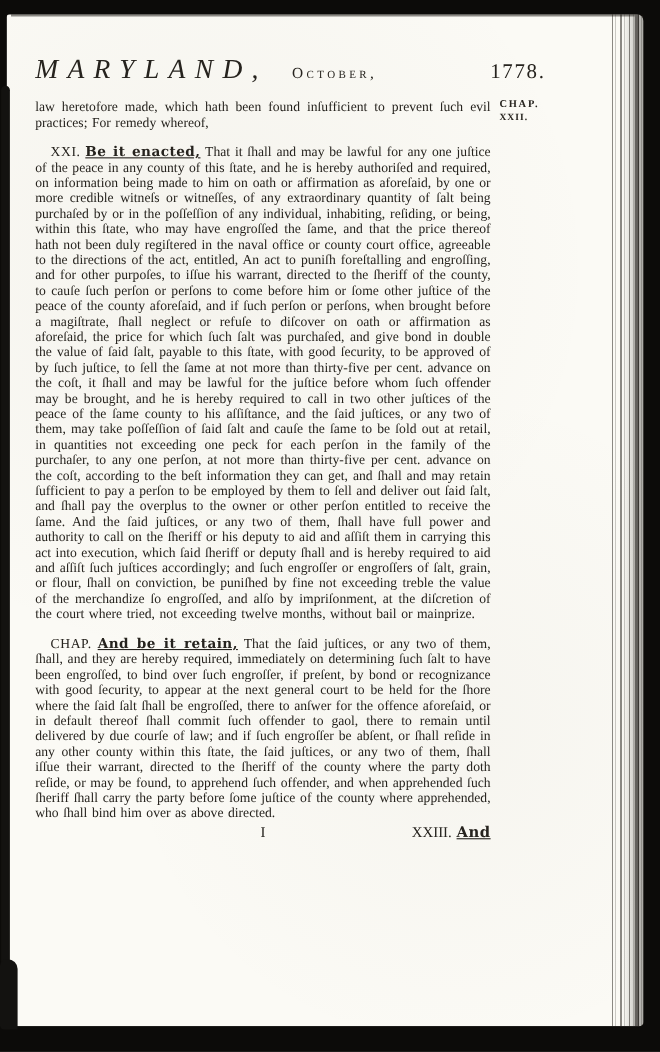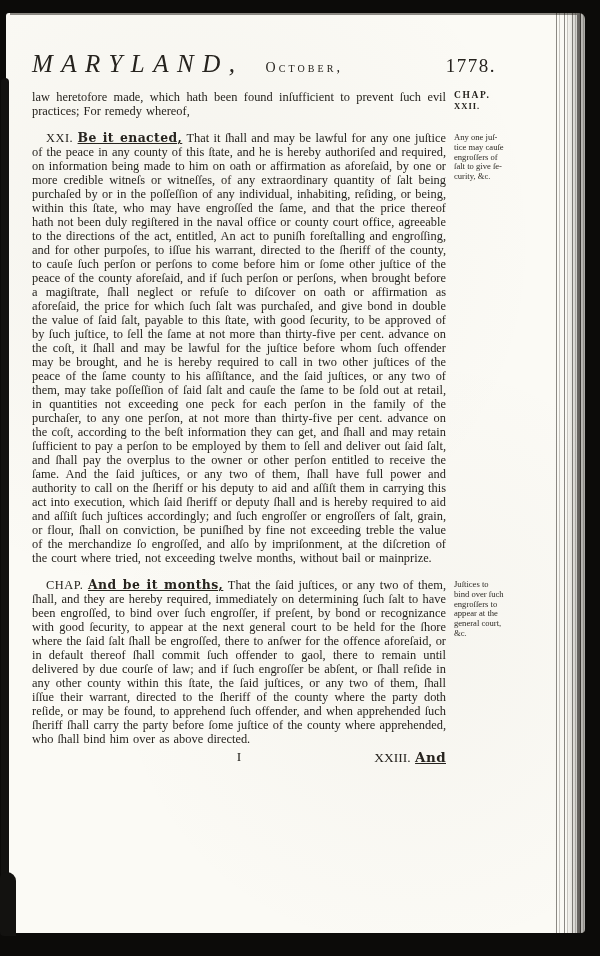--- a/index.html
+++ b/index.html
@@ -64,41 +64,26 @@
           <div class="chap-note">
             <div>CHAP.</div>
             <div class="l2">XXII.</div>
           </div>
         </div>
 
         <div class="section">
           <span class="num">XXI.</span>
           <span class="bl">Be it enacted,</span>
           <span>That it ſhall and may be lawful for any one juſtice of the peace in any county of this ſtate, and he is hereby authoriſed and required, on information being made to him on oath or affirmation as aforeſaid, by one or more credible witneſs or witneſſes, of any extraordinary quantity of ſalt being purchaſed by or in the poſſeſſion of any individual, inhabiting, reſiding, or being, within this ſtate, who may have engroſſed the ſame, and that the price thereof hath not been duly regiſtered in the naval office or county court office, agreeable to the directions of the act, entitled, An act to puniſh foreſtalling and engroſſing, and for other purpoſes, to iſſue his warrant, directed to the ſheriff of the county, to cauſe ſuch perſon or perſons to come before him or ſome other juſtice of the peace of the county aforeſaid, and if ſuch perſon or perſons, when brought before a magiſtrate, ſhall neglect or refuſe to diſcover on oath or affirmation as aforeſaid, the price for which ſuch ſalt was purchaſed, and give bond in double the value of ſaid ſalt, payable to this ſtate, with good ſecurity, to be approved of by ſuch juſtice, to ſell the ſame at not more than thirty-five per cent. advance on the coſt, it ſhall and may be lawful for the juſtice before whom ſuch offender may be brought, and he is hereby required to call in two other juſtices of the peace of the ſame county to his aſſiſtance, and the ſaid juſtices, or any two of them, may take poſſeſſion of ſaid ſalt and cauſe the ſame to be ſold out at retail, in quantities not exceeding one peck for each perſon in the family of the purchaſer, to any one perſon, at not more than thirty-five per cent. advance on the coſt, according to the beſt information they can get, and ſhall and may retain ſufficient to pay a perſon to be employed by them to ſell and deliver out ſaid ſalt, and ſhall pay the overplus to the owner or other perſon entitled to receive the ſame.  And the ſaid juſtices, or any two of them, ſhall have full power and authority to call on the ſheriff or his deputy to aid and aſſiſt them in carrying this act into execution, which ſaid ſheriff or deputy ſhall and is hereby required to aid and aſſiſt ſuch juſtices accordingly; and ſuch engroſſer or engroſſers of ſalt, grain, or flour, ſhall on conviction, be puniſhed by fine not exceeding treble the value of the merchandize ſo engroſſed, and alſo by impriſonment, at the diſcretion of the court where tried, not exceeding twelve months, without bail or mainprize.</span>
-          <div class="side-note">
-            <div>Any one juſ-</div>
-            <div>tice may cauſe</div>
-            <div>engroſſers of</div>
-            <div>ſalt to give ſe-</div>
-            <div>curity, &amp;c.</div>
-          </div>
         </div>
 
         <div class="section">
           <span class="num">CHAP.</span>
-          <span class="bl">And be it months,</span>
+          <span class="bl">And be it retain,</span>
           <span>That the ſaid juſtices, or any two of them, ſhall, and they are hereby required, immediately on determining ſuch ſalt to have been engroſſed, to bind over ſuch engroſſer, if preſent, by bond or recognizance with good ſecurity, to appear at the next general court to be held for the ſhore where the ſaid ſalt ſhall be engroſſed, there to anſwer for the offence aforeſaid, or in default thereof ſhall commit ſuch offender to gaol, there to remain until delivered by due courſe of law; and if ſuch engroſſer be abſent, or ſhall reſide in any other county within this ſtate, the ſaid juſtices, or any two of them, ſhall iſſue their warrant, directed to the ſheriff of the county where the party doth reſide, or may be found, to apprehend ſuch offender, and when apprehended ſuch ſheriff ſhall carry the party before ſome juſtice of the county where apprehended, who ſhall bind him over as above directed.</span>
-          <div class="side-note">
-            <div>Juſtices to</div>
-            <div>bind over ſuch</div>
-            <div>engroſſers to</div>
-            <div>appear at the</div>
-            <div>general court,</div>
-            <div>&amp;c.</div>
-          </div>
         </div>
 
         <div class="footer">
           <span class="sig">I</span>
           <span class="catchword"><span>XXIII.</span> <span class="bl">And</span></span>
         </div>
 
       </div>
     </div>
 

